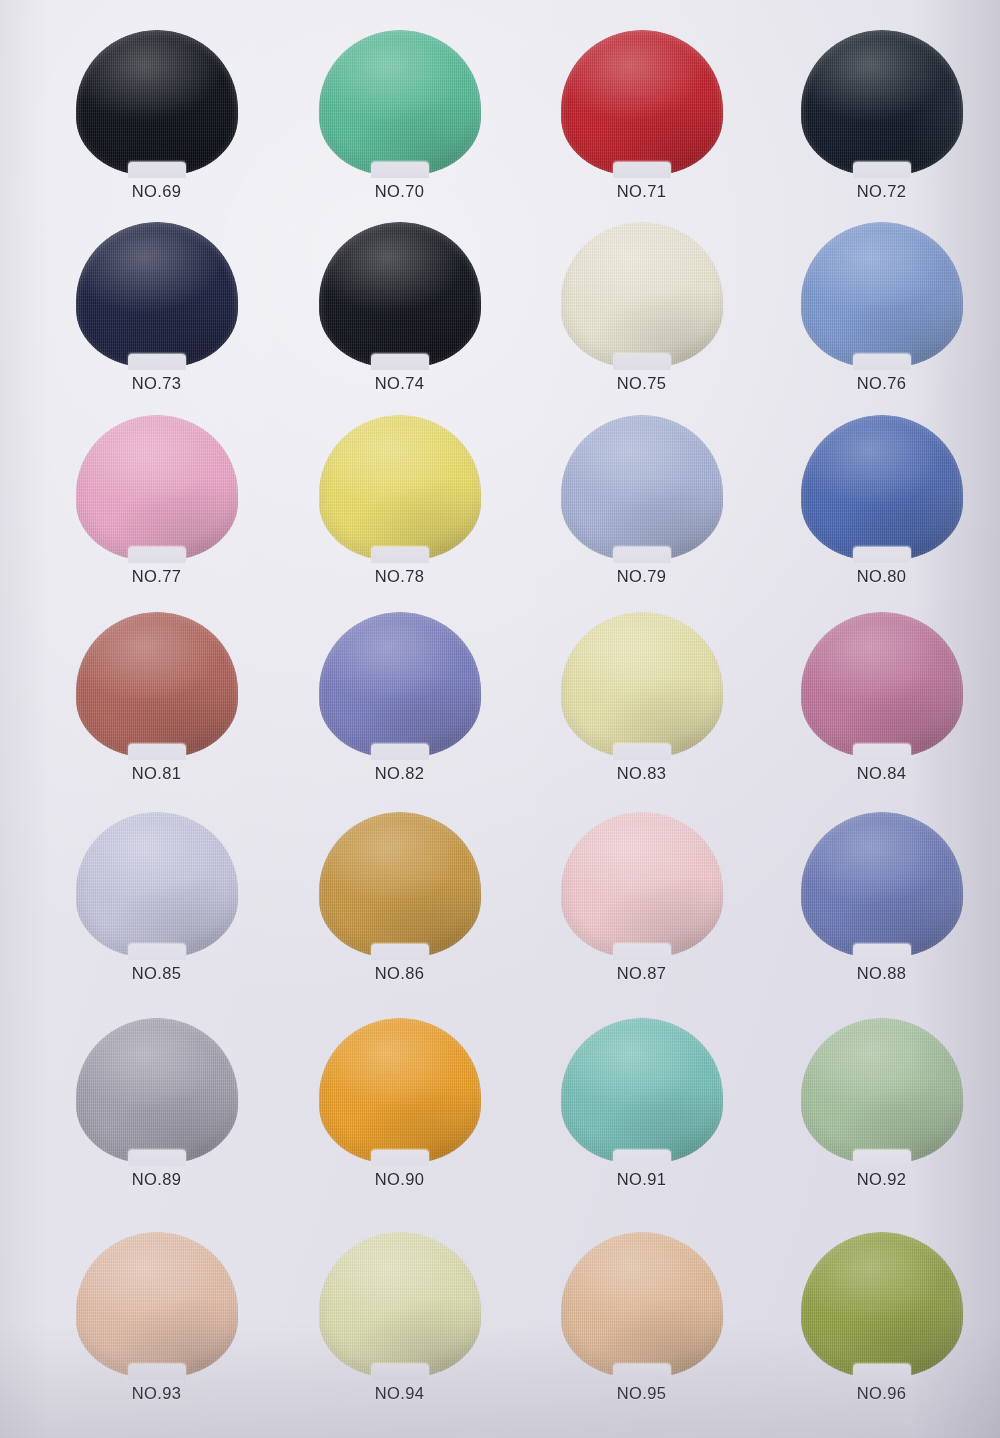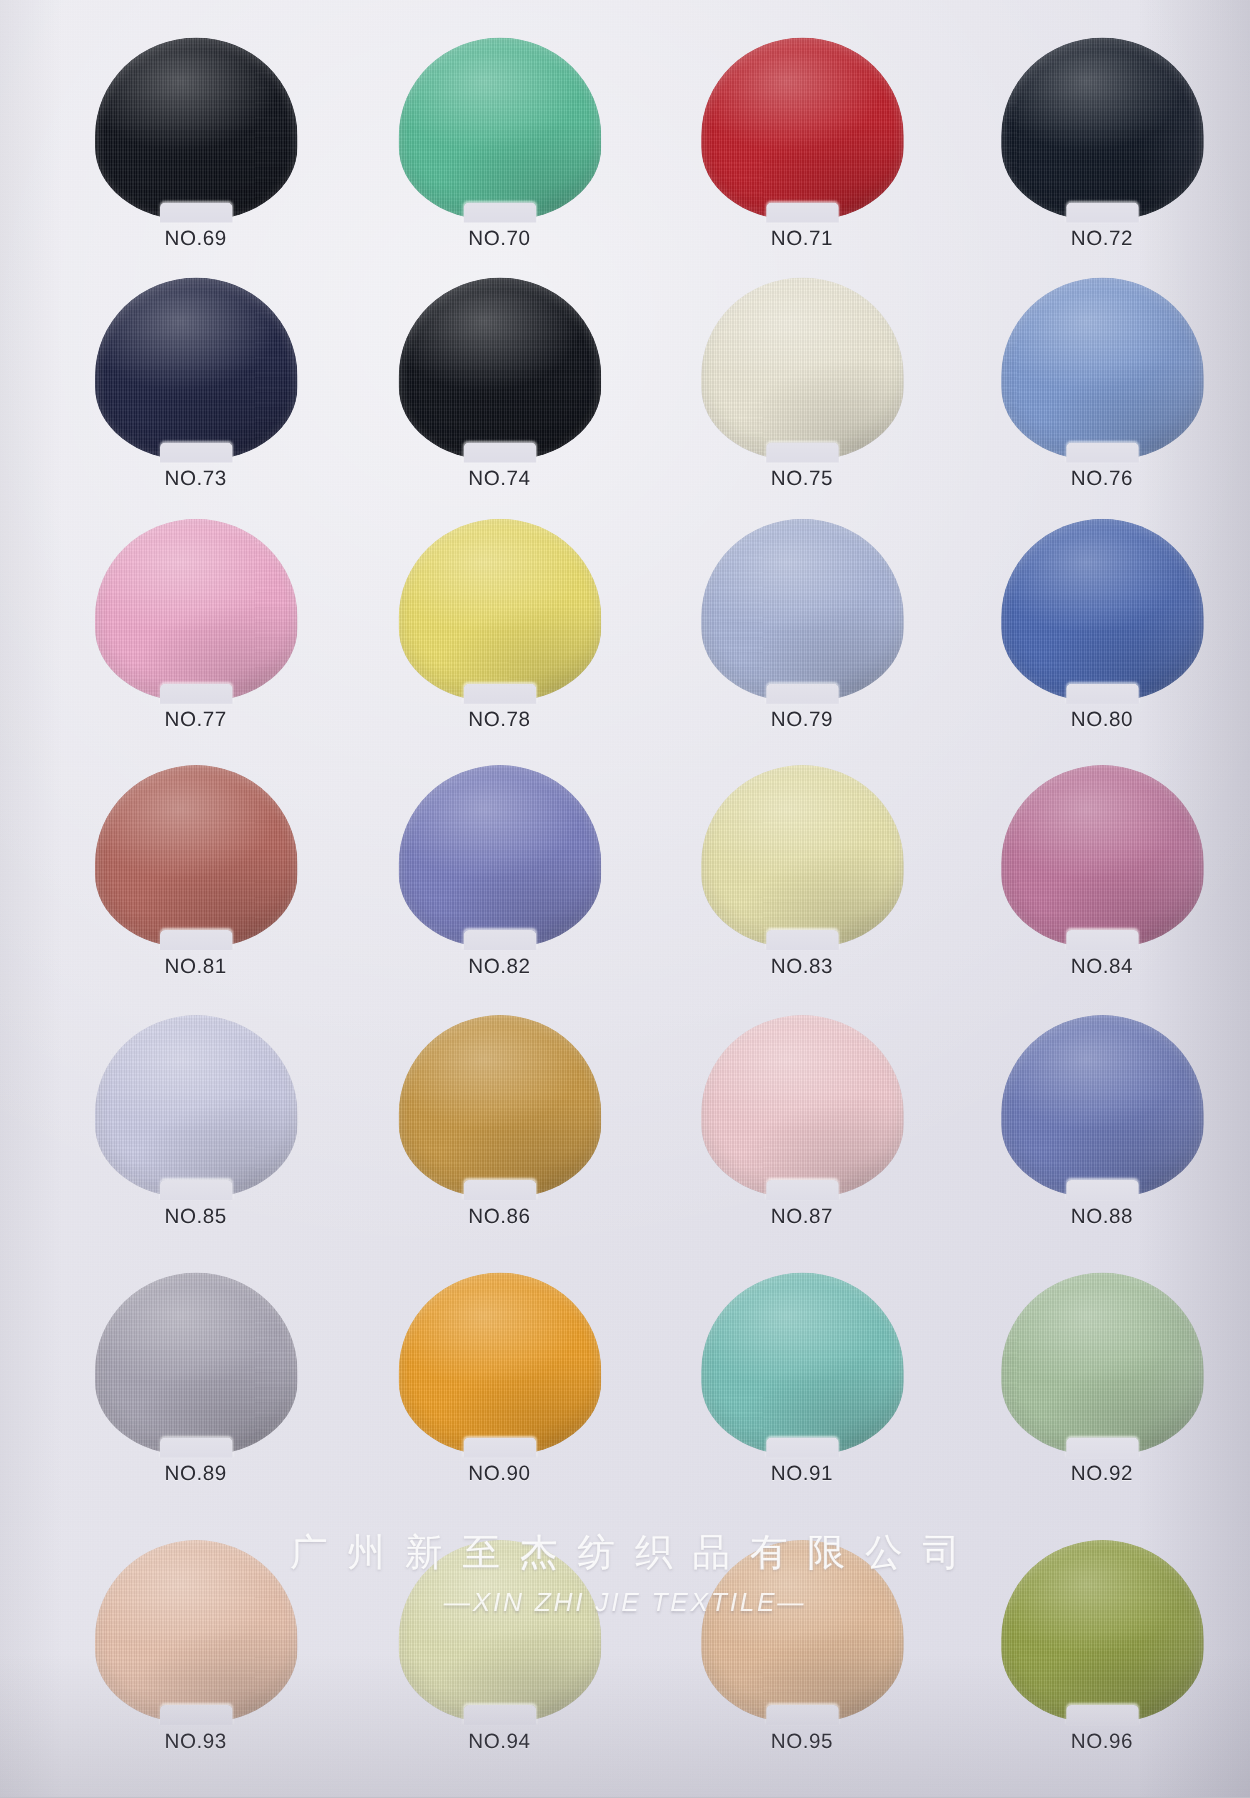--- a/index.html
+++ b/index.html
@@ -365,19 +365,15 @@
       </div>
       <div class="swatch-cell" style="left: 779px; top: 1232px;">
         <div class="disc-wrap">
           <div class="disc" style="background: rgb(149, 163, 72);"></div>
           <div class="notch"></div>
         </div>
         <div class="swatch-label" style="color: rgb(43, 43, 51);">NO.96</div>
       </div>
     </div>
 
-  <div id="watermark">
-    <div id="watermark-cn">广州新至杰纺织品有限公司</div>
-    <div id="watermark-en">—XIN ZHI JIE TEXTILE—</div>
-  </div>
 
   <div id="edge-shade"></div>
 </div>
 
 </body></html>

